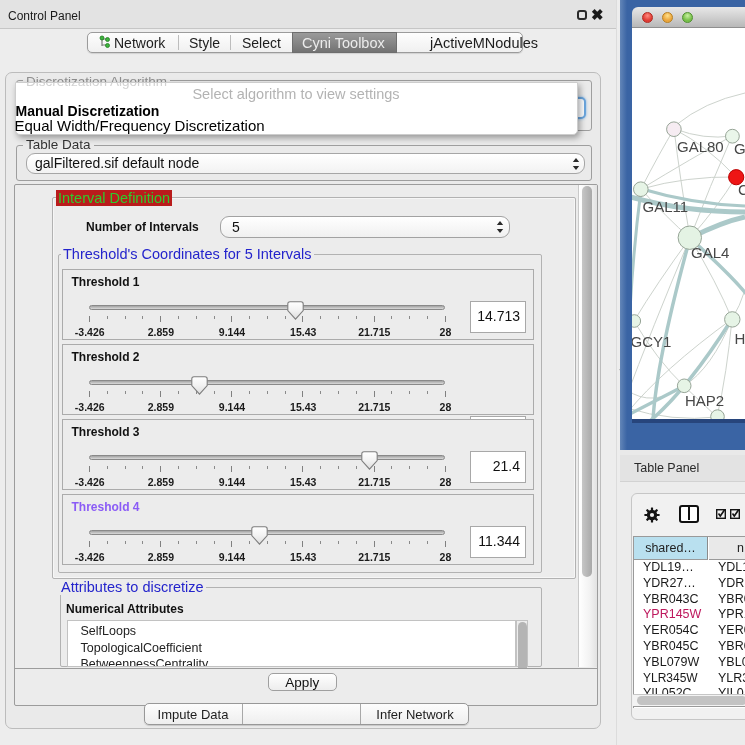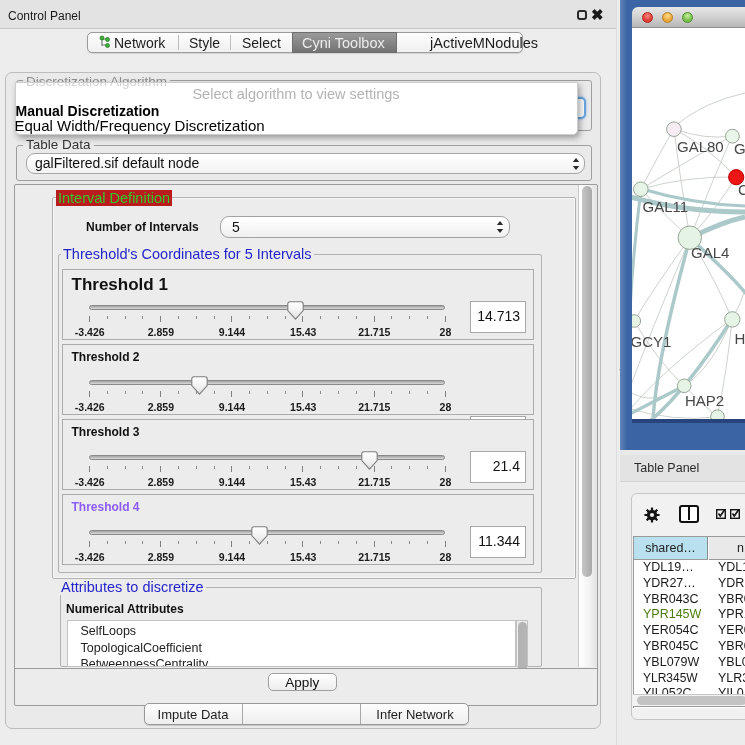--- a/index.html
+++ b/index.html
@@ -47,21 +47,21 @@
 <div class="abs" style="left:86px;top:220px;font-size:12px;font-weight:bold;color:#111;">Number of Intervals</div>
 <div class="abs" style="left:219.5px;top:216px;width:290px;height:22px;background:linear-gradient(#ffffff,#f0f0f0);border:1px solid #a2a2a2;border-radius:9px;"></div>
 <div class="abs" style="left:232px;top:219px;font-size:14px;color:#111;">5</div>
 <svg class="abs" style="left:495px;top:220px;" width="10" height="14" viewBox="0 0 10 14">
 <path d="M5 1 L8.2 5 L1.8 5 Z" fill="#2a2a2a"></path>
     <path d="M5 13 L8.2 9 L1.8 9 Z" fill="#2a2a2a"></path>
 </svg>
 <div class="abs" style="left:57.5px;top:253.5px;width:484.5px;height:319px;border:1px solid #b2b2b2;border-radius:2px;"></div>
 <div class="abs" style="left:61px;top:245.5px;font-size:14.5px;color:#2424cc;background:#ececec;padding:0 2px;">Threshold's Coordinates for 5 Intervals</div>
 <div class="abs" style="left:61.5px;top:268.5px;width:472px;height:71px;background:#ececec;border:1px solid #ababab;"></div>
-<div class="abs" style="left:71.5px;top:274.5px;font-size:17px;font-weight:bold;color:#111;">Threshold 1</div>
+<div class="abs" style="left:71.5px;top:274.5px;font-size:12px;font-weight:bold;color:#111;">Threshold 1</div>
 <div class="abs" style="left:89px;top:305.0px;width:355.5px;height:5px;background:linear-gradient(#a2a2a2,#dadada);border:1px solid #898989;border-radius:3px;"></div>
 <div class="abs" style="left:89.2px;top:315.8px;width:357px;height:3.6px;background:repeating-linear-gradient(to right,#8a8a8a 0,#8a8a8a 1px,transparent 1px,transparent 17.79px);"></div>
 <div class="abs" style="left:89.2px;top:315.8px;width:357px;height:6.5px;background:repeating-linear-gradient(to right,#808080 0,#808080 1px,transparent 1px,transparent 71.15px);"></div>
 <div class="abs" style="left:63.7px;top:325.5px;width:52px;text-align:center;font-size:10.5px;font-weight:bold;color:#1a1a1a;">-3.426</div>
 <div class="abs" style="left:134.85px;top:325.5px;width:52px;text-align:center;font-size:10.5px;font-weight:bold;color:#1a1a1a;">2.859</div>
 <div class="abs" style="left:206.0px;top:325.5px;width:52px;text-align:center;font-size:10.5px;font-weight:bold;color:#1a1a1a;">9.144</div>
 <div class="abs" style="left:277.2px;top:325.5px;width:52px;text-align:center;font-size:10.5px;font-weight:bold;color:#1a1a1a;">15.43</div>
 <div class="abs" style="left:348.3px;top:325.5px;width:52px;text-align:center;font-size:10.5px;font-weight:bold;color:#1a1a1a;">21.715</div>
 <div class="abs" style="left:419.45px;top:325.5px;width:52px;text-align:center;font-size:10.5px;font-weight:bold;color:#1a1a1a;">28</div>
 <svg class="abs" style="left:287.3px;top:300.8px;" width="17" height="19" viewBox="0 0 17 19">
@@ -260,21 +260,21 @@
 </svg>
 <div class="abs" style="left:633px;top:535.5px;width:112px;height:172px;background:#fff;border-top:1px solid #9a9a9a;border-left:1px solid #9a9a9a;overflow:hidden;">
 <div style="position:absolute;left:0;top:0;width:74px;height:23px;background:#b9e0ef;border-right:1px solid #8b8b8b;border-bottom:1px solid #9a9a9a;text-align:center;font-size:12.5px;color:#222;line-height:23px;">shared…</div>
 <div style="position:absolute;left:75px;top:0;width:45px;height:23px;background:#e9e9e9;border-bottom:1px solid #9a9a9a;font-size:12.5px;color:#222;line-height:23px;padding-left:28px;">n</div>
 <div style="position:absolute;left:9px;top:23.5px;font-size:12.5px;color:#1a1a1a;">YDL19…</div>
 <div style="position:absolute;left:84px;top:23.5px;font-size:12.5px;color:#1a1a1a;">YDL19</div>
 <div style="position:absolute;left:9px;top:39.3px;font-size:12.5px;color:#1a1a1a;">YDR27…</div>
 <div style="position:absolute;left:84px;top:39.3px;font-size:12.5px;color:#1a1a1a;">YDR2</div>
 <div style="position:absolute;left:9px;top:55.1px;font-size:12.5px;color:#1a1a1a;">YBR043C</div>
 <div style="position:absolute;left:84px;top:55.1px;font-size:12.5px;color:#1a1a1a;">YBR0</div>
-<div style="position:absolute;left:9px;top:70.9px;font-size:12.5px;color:#4d7c0f;">YPR145W</div>
+<div style="position:absolute;left:9px;top:70.9px;font-size:12.5px;color:#be185d;">YPR145W</div>
 <div style="position:absolute;left:84px;top:70.9px;font-size:12.5px;color:#1a1a1a;">YPR1</div>
 <div style="position:absolute;left:9px;top:86.7px;font-size:12.5px;color:#1a1a1a;">YER054C</div>
 <div style="position:absolute;left:84px;top:86.7px;font-size:12.5px;color:#1a1a1a;">YER0</div>
 <div style="position:absolute;left:9px;top:102.5px;font-size:12.5px;color:#1a1a1a;">YBR045C</div>
 <div style="position:absolute;left:84px;top:102.5px;font-size:12.5px;color:#1a1a1a;">YBR0</div>
 <div style="position:absolute;left:9px;top:118.30000000000001px;font-size:12.5px;color:#1a1a1a;">YBL079W</div>
 <div style="position:absolute;left:84px;top:118.30000000000001px;font-size:12.5px;color:#1a1a1a;">YBL0</div>
 <div style="position:absolute;left:9px;top:134.10000000000002px;font-size:12px;color:#1a1a1a;">YLR345W</div>
 <div style="position:absolute;left:84px;top:134.10000000000002px;font-size:12.5px;color:#1a1a1a;">YLR3</div>
 <div style="position:absolute;left:9px;top:149.9px;font-size:12.5px;color:#1a1a1a;">YIL052C</div>

